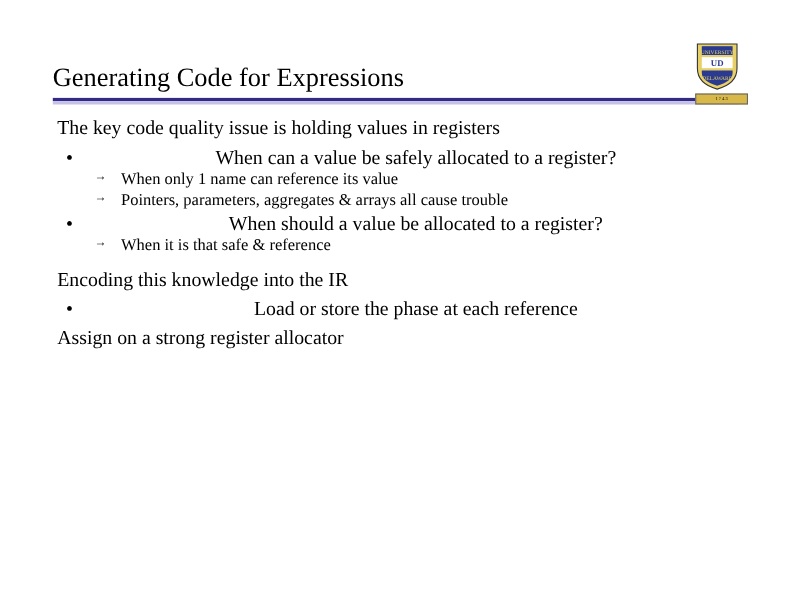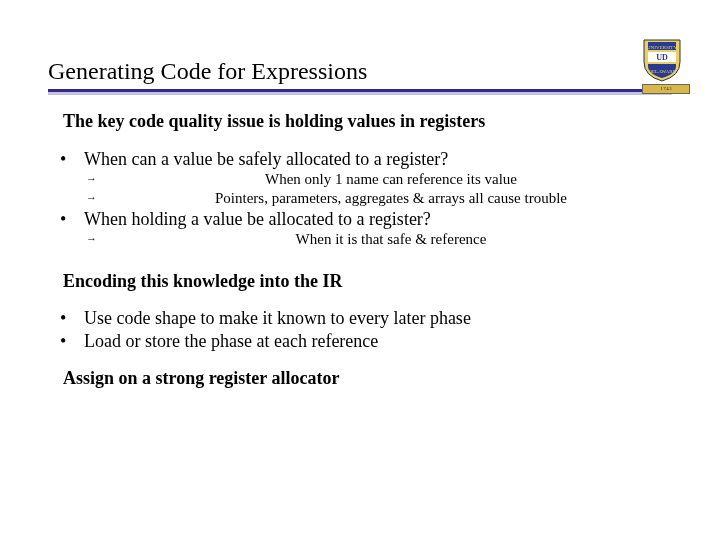--- a/index.html
+++ b/index.html
@@ -7,21 +7,21 @@
       width: 720px;
       height: 540px;
       background: #fff;
       font-family: "Comic Sans MS", "Chalkboard SE", cursive;
       padding: 38px 48px 20px 48px;
       position: relative;
     }
     .logo {
       position: absolute;
       top: 38px;
-      right: 30px;
+      right: 40px;
       width: 48px;
       height: 54px;
     }
     .logo-shield {
       width: 40px;
       height: 44px;
       margin: 0 auto;
     }
     .logo-banner {
       width: 48px;
@@ -51,31 +51,31 @@
     }
     .title-underline .line-light {
       height: 3px;
       background: #c5c2e6;
     }
     .content {
       font-size: 18px;
       line-height: 1.25;
       color: #000;
     }
-    .body-line { margin: 15px; font-weight: bold; }
-    .bullet-list { list-style: none; padding-left: 22px; }
+    .body-line { margin: 4px; }
+    .bullet-list { list-style: none; padding-left: 22px; text-align: center; }
     .bullet-list li { position: relative; padding-left: 14px; }
     .bullet-list li::before {
       content: "•";
       position: absolute;
       left: -10px;
       top: 0;
       font-size: 18px;
     }
-    .sub-list { list-style: none; padding-left: 48px; font-size: 15px; text-align: center; }
+    .sub-list { list-style: none; padding-left: 48px; font-size: 15px; }
     .sub-list li { position: relative; padding-left: 14px; }
     .sub-list li::before {
       content: "→";
       position: absolute;
       left: -10px;
       top: 1px;
       font-size: 11px;
     }
     .underline { }
     .spacer { height: 6px; }
@@ -105,29 +105,28 @@
 <div class="content">
   <div class="body-line">The key code quality issue is holding values in registers</div>
   <ul class="bullet-list">
     <li>When can a value be safely allocated to a register?</li>
   </ul>
   <ul class="sub-list">
     <li>When only 1 name can reference its value</li>
     <li>Pointers, parameters, aggregates &amp; arrays all cause trouble</li>
   </ul>
   <ul class="bullet-list">
-    <li>When holding a value be allocated to a register?</li>
+    <li>When should a value be allocated to a register?</li>
   </ul>
   <ul class="sub-list">
     <li>
       <span>When it is that </span><span class="underline">safe</span><span> &amp; </span><span class="underline">reference</span>
     </li>
   </ul>
 
   <div class="spacer"></div>
 
   <div class="body-line">Encoding this knowledge into the IR</div>
   <ul class="bullet-list">
-    <li>Use code shape to make it known to every later phase</li>
     <li>Load or store the phase at each reference</li>
   </ul>
   <div class="body-line">Assign on a strong register allocator</div>
 </div>
 
 </body></html>

